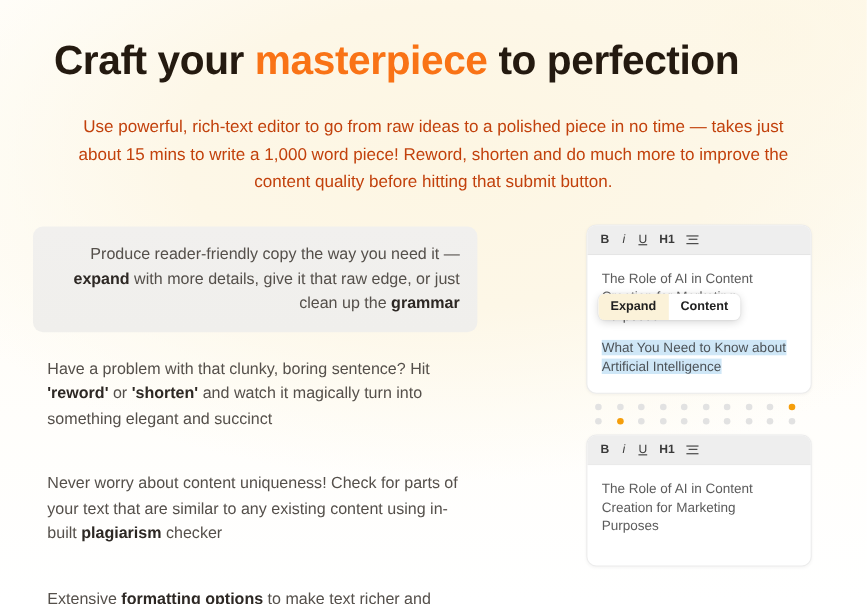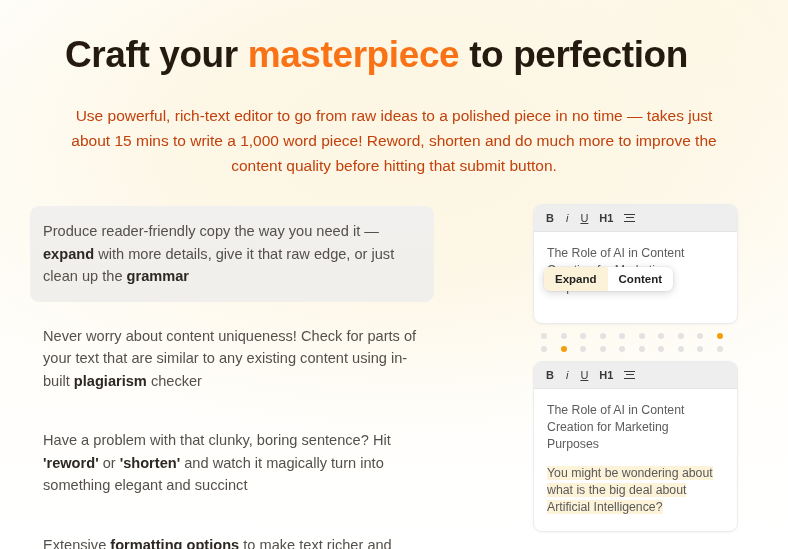--- a/index.html
+++ b/index.html
@@ -38,21 +38,20 @@
     left: 0;
     top: 8px;
     width: 721px;
     text-align: center;
     font-size: 37px;
     line-height: 44px;
     font-weight: 700;
     letter-spacing: -0.4px;
     color: #241a10;
     white-space: nowrap;
-    padding-left: 16px;
   }
   .hero-title .accent { color: #f97316; }
 
   .hero-sub {
     position: absolute;
     left: 64px;
     top: 87px;
     width: 660px;
     text-align: center;
     font-size: 15.5px;
@@ -72,20 +71,21 @@
     padding: 14px 16px 14px 13px;
     border-radius: 9px;
     font-size: 14.6px;
     line-height: 22.5px;
     color: #55504b;
     margin-bottom: 9px;
     background: transparent;
   }
   .feature.active {
     background: linear-gradient(180deg, #f1f0ee 0%, #f0efec 100%);
+    text-align: right;
   }
   .feature b { color: #2d2824; font-weight: 700; }
 
   
   #editor-col {
     position: absolute;
     left: 533px;
     top: 204px;
     width: 205px;
   }
@@ -218,25 +218,25 @@
 
   <p class="hero-sub">Use powerful, rich-text editor to go from raw ideas to a polished piece in no time — takes just about 15 mins to write a 1,000 word piece! Reword, shorten and do much more to improve the content quality before hitting that submit button.</p>
 
   <div id="features">
 
     <div class="feature active">
       <span>Produce reader-friendly copy the way you need it — </span><b>expand</b><span> with more details, give it that raw edge, or just clean up the </span><b>grammar</b>
     </div>
 
     <div class="feature">
+      <span>Have a problem with that clunky, boring sentence? Hit </span><b>'reword'</b><span> or </span><b>'shorten'</b><span> and watch it magically turn into something elegant and succinct</span>
+    </div>
+
+    <div class="feature">
       <span>Never worry about content uniqueness! Check for parts of your text that are similar to any existing content using in-built </span><b>plagiarism</b><span> checker</span>
-    </div>
-
-    <div class="feature">
-      <span>Have a problem with that clunky, boring sentence? Hit </span><b>'reword'</b><span> or </span><b>'shorten'</b><span> and watch it magically turn into something elegant and succinct</span>
     </div>
 
     <div class="feature">
       <span>Extensive </span><b>formatting options</b><span> to make text richer and presentable to the world</span>
     </div>
 
   </div>
 
   <div id="editor-col">
 
@@ -248,20 +248,21 @@
         <span class="tb-btn h1">H1</span>
         <span class="tb-icon-list">
             <i></i>
             <i></i>
             <i></i>
           </span>
       </div>
       <div class="editor-body">
         <div class="doc-heading">The Role of AI in Content Creation for Marketing Purposes</div>
         <div class="body-gap"></div>
+        <div><span class="hl-blue">What You Need to Know about Artificial Intelligence</span></div>
       </div>
 
       <div class="ai-popup">
         <button class="sel">Expand</button>
         <button>Content</button>
       </div>
     </div>
 
     <div class="dot-grid">
       <div class="dot-row">
@@ -298,19 +299,18 @@
         <span class="tb-btn h1">H1</span>
         <span class="tb-icon-list">
             <i></i>
             <i></i>
             <i></i>
           </span>
       </div>
       <div class="editor-body">
         <div class="doc-heading">The Role of AI in Content Creation for Marketing Purposes</div>
         <div class="body-gap"></div>
-        <div><span class="hl-yellow">You might be wondering about what is the big deal about Artificial Intelligence?</span></div>
       </div>
     </div>
 
   </div>
 
 </div>
 
 </body></html>

